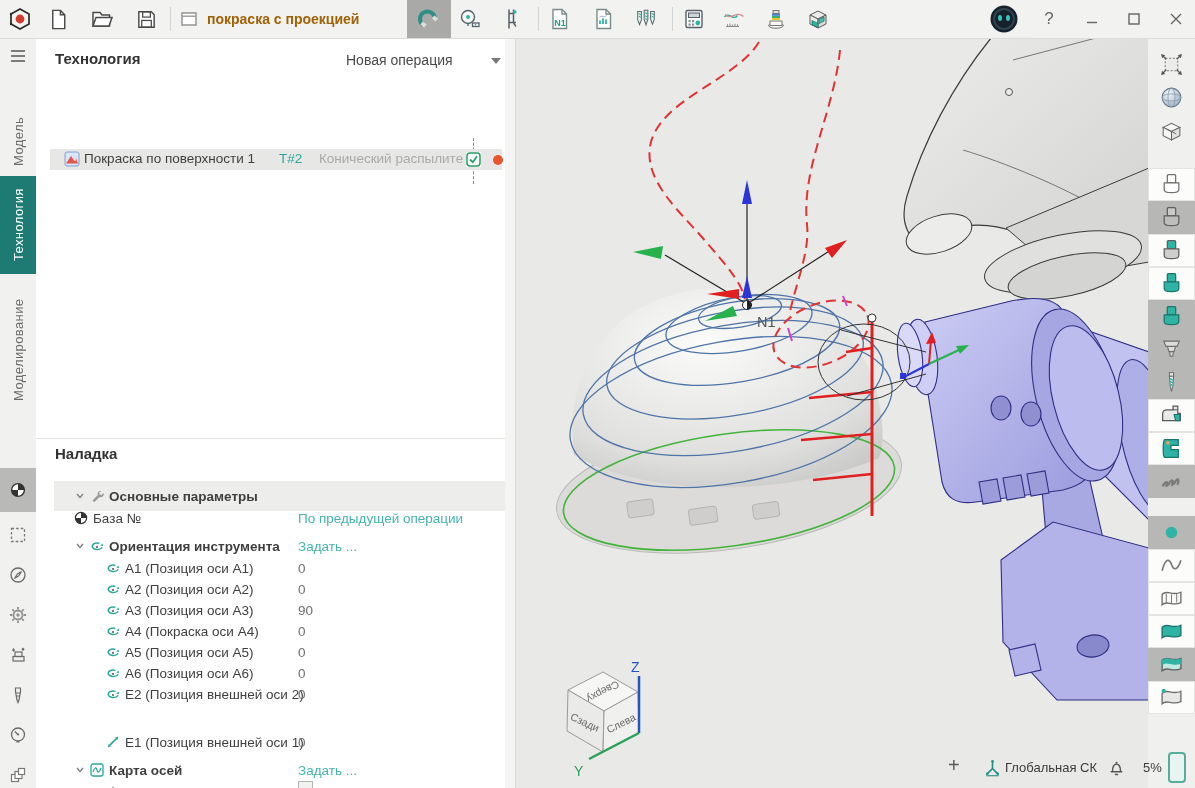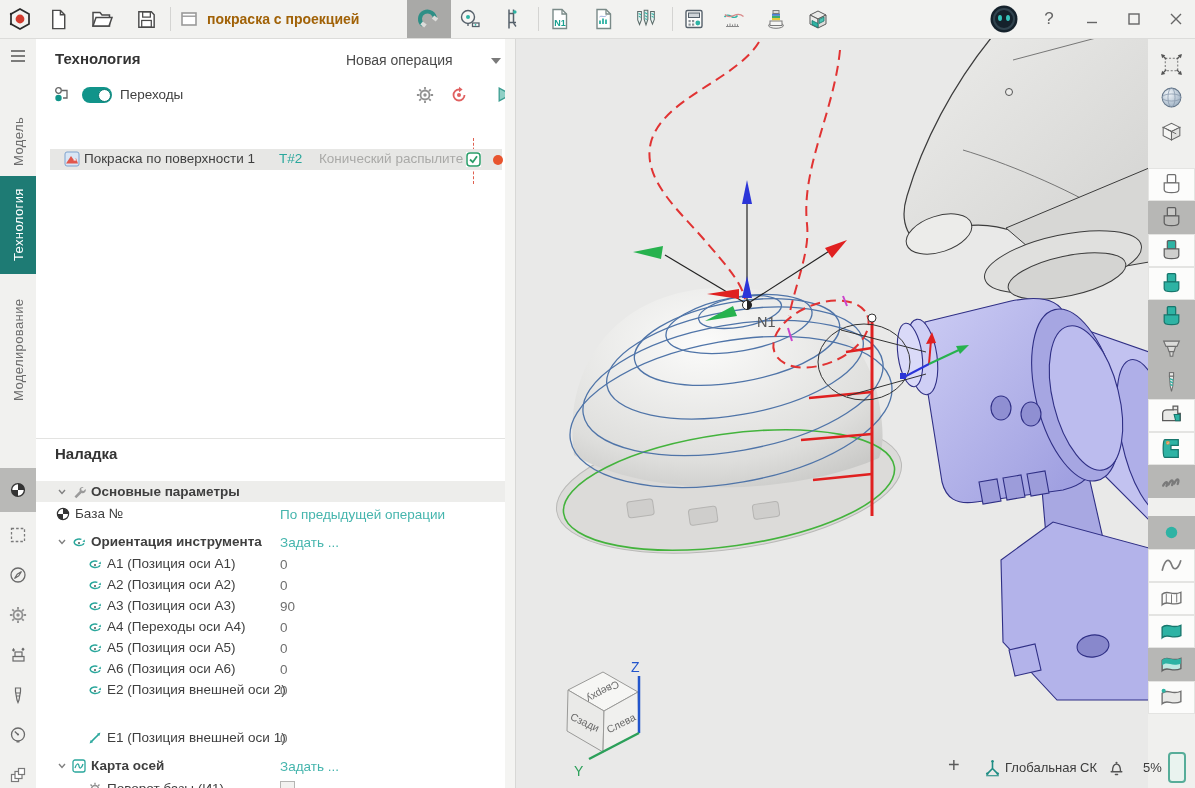--- a/index.html
+++ b/index.html
@@ -46,21 +46,21 @@
   .tlabel{position:absolute;top:2px;white-space:nowrap}
   .tno{position:absolute;left:243px;top:2px;color:#2aa79c}
   .tname{position:absolute;left:283px;top:2px;width:144px;color:#a9a9a7;white-space:nowrap;overflow:hidden}
   .cbx{position:absolute;left:430px;top:3px;width:15px;height:15px;background:#fff}
   .tdot{position:absolute;left:453px;top:6px;width:10px;height:10px;border-radius:50%;background:#e8542e}
   #red-dash{position:absolute;left:437px;top:100px;height:46px;width:0;border-left:1.6px dashed #e06050}
 
   .sep-h{position:absolute;left:0;top:400px;width:469px;height:1px;background:#e3e3e1}
   #setup-title{position:absolute;left:19px;top:407px;font-size:15px;font-weight:bold;color:#333}
 
-  .prow{position:absolute;left:0;width:469px;height:21px;display:flex;align-items:center;gap:5px;font-size:13.5px;color:#3f3f3f}
+  .prow{position:absolute;left:18px;width:469px;height:30px;display:flex;align-items:center;gap:5px;font-size:13.5px;color:#3f3f3f}
   .prow.ghdr{background:#ededeb}
   .pad-g{padding-left:21px}
   .pad-c{padding-left:52px}
   .plabel{white-space:nowrap;overflow:hidden}
   .g .plabel{font-weight:bold}
   .clip{max-width:184px}
   .pvalue{position:absolute;left:244px;top:50%;transform:translateY(-50%);color:#6f6f6f;white-space:nowrap}
   .pvalue.tl{color:#45b5ad}
   .graycbx{position:absolute;left:244px;top:3px;width:13px;height:13px;border:1px solid #b5b5b3;background:#f2f2f0}
   .i10{width:10px;height:10px;flex:none}
@@ -491,38 +491,20 @@
         </svg>
       </div>
 
   </div>
 
   <div id="panel">
     <div id="tech-title">Технология</div>
     <div id="newop">Новая операция</div>
     <div class="chev-dn" style="left:455px;top:20px"></div>
 
-    <div id="trans-row">
-      <svg class="abs i16" style="left:18px;top:4px" viewBox="0 0 16 16">
-          <use href="#sy-trans"></use>
-        </svg>
-      <span class="toggle">
-          <span class="knob"></span>
-        </span>
-      <span id="trans-label">Переходы</span>
-      <svg class="abs" style="left:380px;top:4px" width="18" height="18" viewBox="0 0 16 16">
-          <use href="#sy-gear"></use>
-        </svg>
-      <svg class="abs" style="left:414px;top:4px" width="18" height="18" viewBox="0 0 18 18">
-          <use href="#sy-reset"></use>
-        </svg>
-      <svg class="abs" style="left:460px;top:4px" width="17" height="17" viewBox="0 0 16 16">
-          <use href="#sy-play"></use>
-        </svg>
-    </div>
 
     <div id="red-dash"></div>
 
     <div class="trow sel" style="top:111px;left:14px;width:452px">
       <svg class="abs i16" style="left:14px;top:2px" viewBox="0 0 16 16">
           <use href="#sy-paintop"></use>
         </svg>
       <span class="tlabel" style="left:34px">Покраска по поверхности 1</span>
       <span class="tno" style="left:229px">Т#2</span>
       <span class="tname" style="left:269px">Конический распылитель</span>
@@ -579,21 +561,21 @@
       <svg class="i14" viewBox="0 0 14 14">
           <use href="#sy-rot"></use>
         </svg>
       <span class="plabel">A3 (Позиция оси A3)</span>
       <span class="pvalue">90</span>
     </div>
     <div class="prow pad-c" style="top:578px">
       <svg class="i14" viewBox="0 0 14 14">
           <use href="#sy-rot"></use>
         </svg>
-      <span class="plabel">A4 (Переходы оси A4)</span>
+      <span class="plabel">A4 (Покраска оси A4)</span>
       <span class="pvalue">0</span>
     </div>
     <div class="prow pad-c" style="top:599px">
       <svg class="i14" viewBox="0 0 14 14">
           <use href="#sy-rot"></use>
         </svg>
       <span class="plabel">A5 (Позиция оси A5)</span>
       <span class="pvalue">0</span>
     </div>
     <div class="prow pad-c" style="top:620px">

